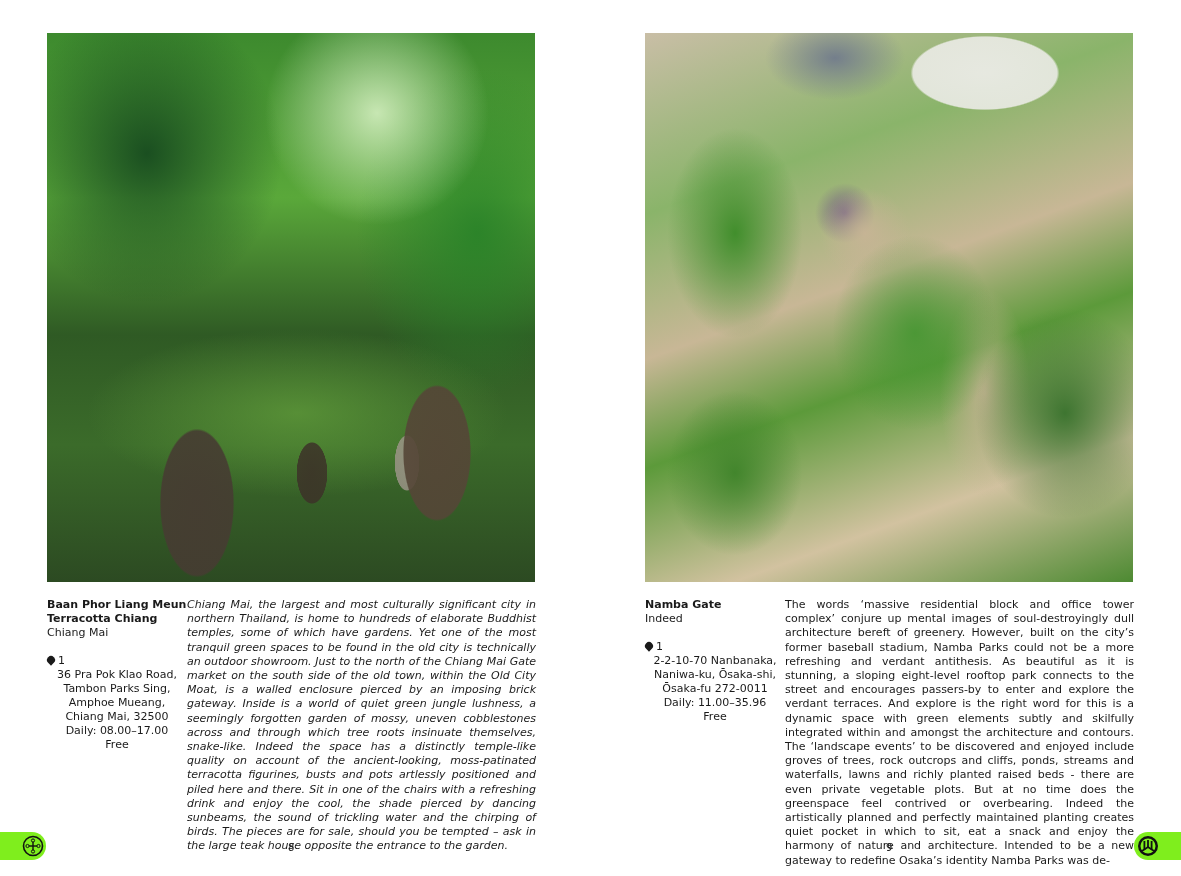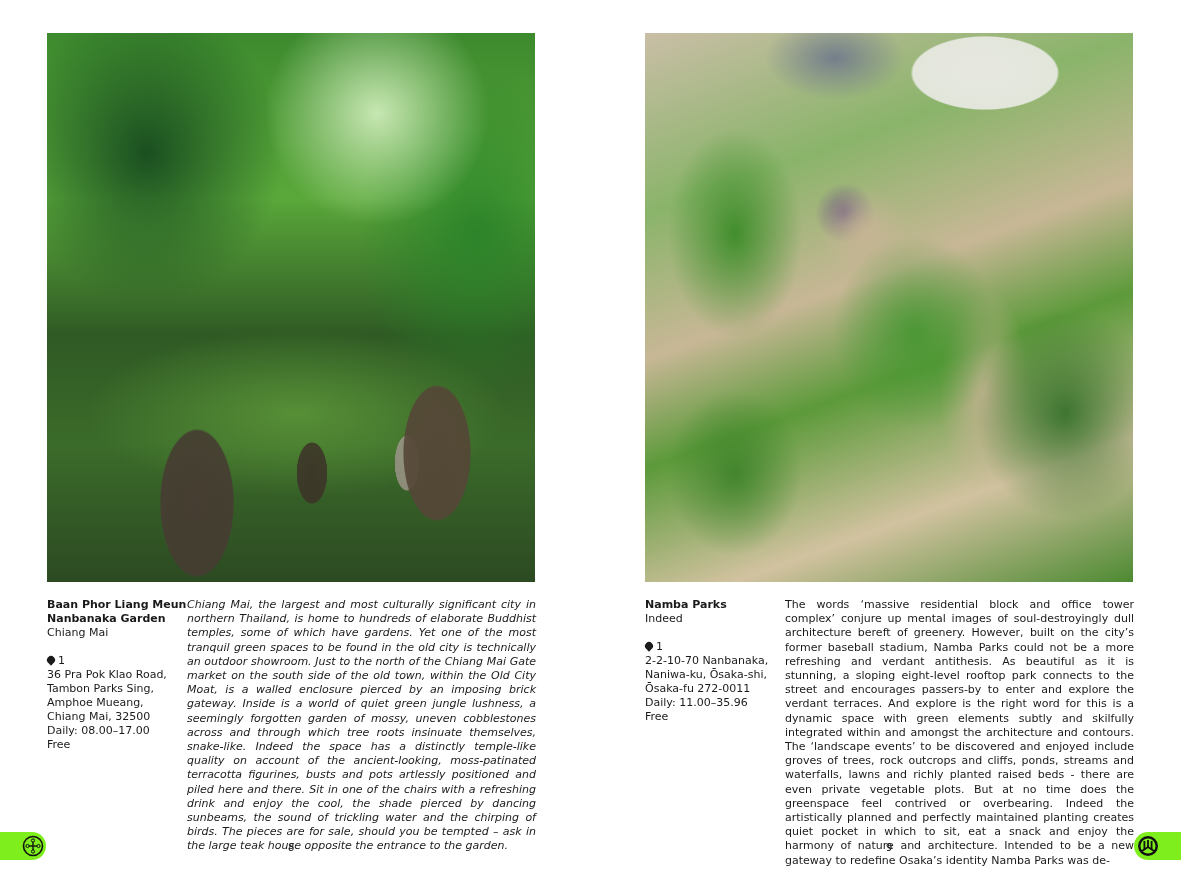--- a/index.html
+++ b/index.html
@@ -39,21 +39,21 @@
 
     .info { position: absolute; top: 598px; width: 140px; font-size: 11px; line-height: 14px; }
     .info-left { left: 47px; }
     .info-right { left: 645px; }
     .info .title { font-weight: bold; display: block; }
     .info .city { display: block; }
     .info .gap { height: 14px; }
     .info .pin-row { display: flex; align-items: center; gap: 3px; }
     .pin-icon { display: inline-block; width: 8px; height: 10px; position: relative; }
     .pin-icon::before { content: ""; position: absolute; left: 0; top: 0; width: 8px; height: 8px; border-radius: 50% 50% 50% 0; background: #1a1a1a; transform: rotate(-45deg); }
-    .info .line { display: block; white-space: nowrap; }
+    .info .line { display: block; white-space: nowrap; text-align: center; }
 
     .body-text { position: absolute; top: 598px; font-size: 11px; line-height: 14.2px; text-align: justify; hyphens: manual; }
     .body-left { left: 187px; width: 349px; font-style: italic; }
     .body-right { left: 785px; width: 349px; }
 
     .page-number { position: absolute; top: 842px; font-size: 10px; line-height: 12px; color: #222; }
     .page-number-left { left: 288px; }
     .page-number-right { left: 886px; }
 
     .tab { position: absolute; top: 832px; height: 28px; background: #7fee1d; }
@@ -66,21 +66,21 @@
 </head>
 <body>
 
 <div class="page page-left">
   <div class="photo photo-left">
     
   </div>
 
   <div class="info info-left">
     <span class="title">Baan Phor Liang Meun</span>
-    <span class="title">Nanbanaka Garden</span>
+    <span class="title">Terracotta Chiang</span>
     <span class="city">Chiang Mai</span>
     <div class="gap"></div>
     <div class="pin-row">
       <span class="pin-icon"></span>
       <span>1</span>
     </div>
     <span class="line">36 Pra Pok Klao Road,</span>
     <span class="line">Tambon Parks Sing,</span>
     <span class="line">Amphoe Mueang,</span>
     <span class="line">Chiang Mai, 32500</span>
@@ -105,21 +105,21 @@
   </div>
 </div>
 
 <div class="page page-right"></div>
 
 <div class="photo photo-right">
   
 </div>
 
 <div class="info info-right">
-  <span class="title">Namba Parks</span>
+  <span class="title">Namba Gate</span>
   <span class="city">Indeed</span>
   <div class="gap"></div>
   <div class="pin-row">
     <span class="pin-icon"></span>
     <span>1</span>
   </div>
   <span class="line">2-2-10-70 Nanbanaka,</span>
   <span class="line">Naniwa-ku, Ōsaka-shi,</span>
   <span class="line">Ōsaka-fu 272-0011</span>
   <span class="line">Daily: 11.00–35.96</span>

